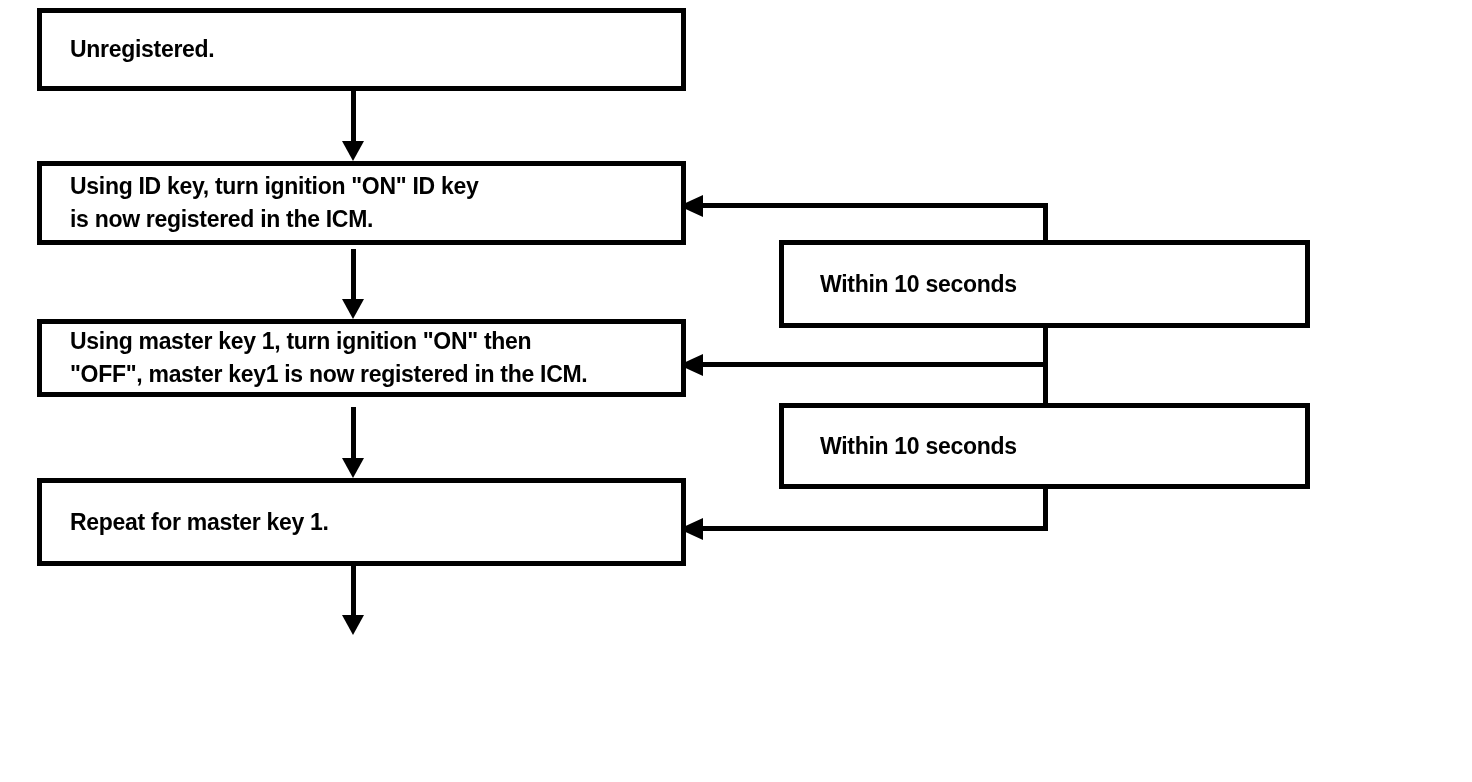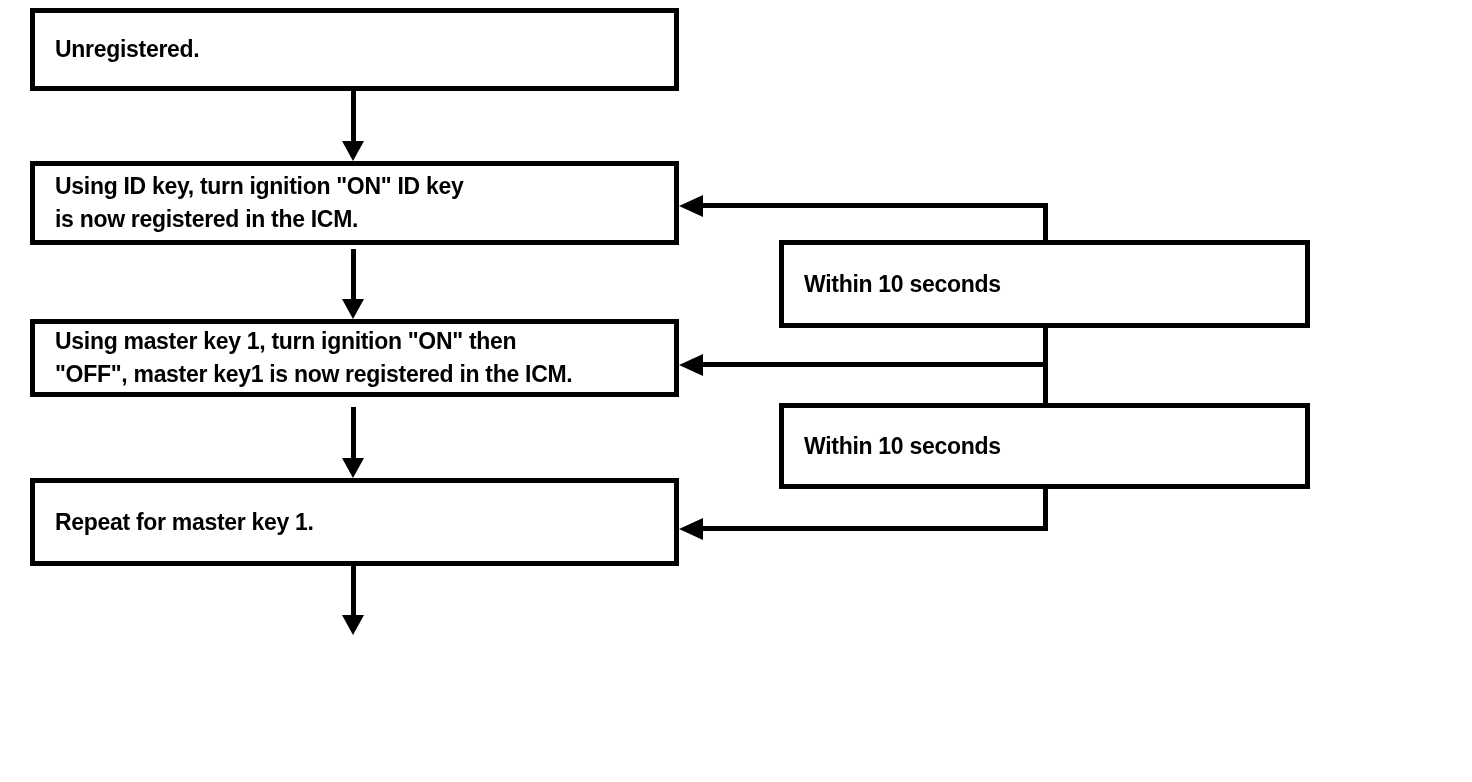--- a/index.html
+++ b/index.html
@@ -11,29 +11,29 @@
     position: relative;
     width: 1472px;
     height: 782px;
     background: #ffffff;
     font-family: "Liberation Sans", sans-serif;
     color: #000000;
     overflow: hidden;
   }
   .flow-box {
     position: absolute;
-    left: 30px;
+    left: 37px;
     width: 649px;
     box-sizing: border-box;
     border: 5px solid #000000;
     background: #ffffff;
     display: flex;
     flex-direction: column;
     justify-content: center;
-    padding-left: 20px;
+    padding-left: 28px;
     padding-right: 10px;
     font-size: 23px;
     font-weight: 700;
     letter-spacing: -0.3px;
     line-height: 33px;
     white-space: pre-line;
   }
   #box-step1 { top: 8px;   height: 83px; }
   #box-step2 { top: 161px; height: 84px; }
   #box-step3 { top: 319px; height: 78px; }
@@ -43,21 +43,21 @@
   .within-box {
     position: absolute;
     left: 779px;
     width: 531px;
     box-sizing: border-box;
     border: 5px solid #000000;
     background: #ffffff;
     display: flex;
     flex-direction: column;
     justify-content: center;
-    padding-left: 20px;
+    padding-left: 36px;
     font-size: 23px;
     font-weight: 700;
     letter-spacing: -0.3px;
     white-space: pre-line;
   }
   #within-box-1 { top: 240px; height: 88px; }
   #within-box-2 { top: 403px; height: 86px; }
 
   .vstem {
     position: absolute;

